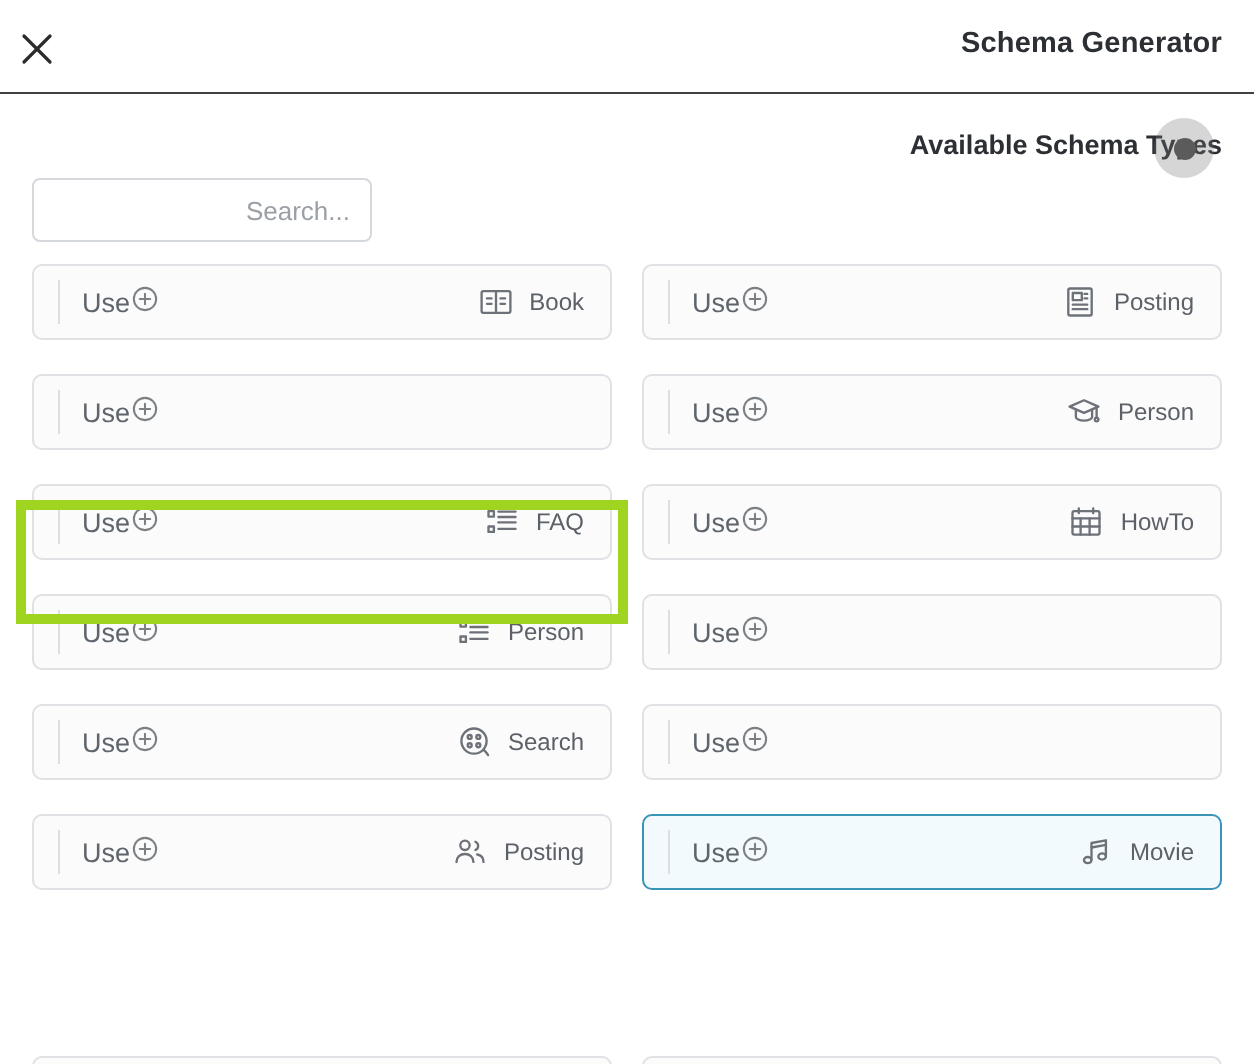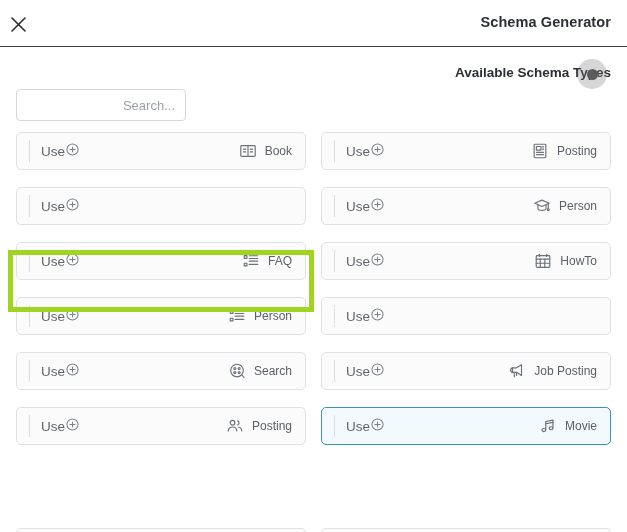--- a/index.html
+++ b/index.html
@@ -443,31 +443,20 @@
       </div>
       <div class="card">
         <div class="use">
           <span>Use</span>
           <span><svg class="plus-circle" viewBox="0 0 14 14" fill="none" stroke="#7b8085" stroke-width="1.1" stroke-linecap="round">
               <circle cx="7" cy="7" r="6"></circle>
               <line x1="7" y1="4.2" x2="7" y2="9.8"></line>
               <line x1="4.2" y1="7" x2="9.8" y2="7"></line>
             </svg></span>
         </div>
-        <div class="type">
-          <span style="display: flex;">
-            <svg class="ticon" viewBox="0 0 20 20" fill="none" stroke="currentColor" stroke-width="1.3" stroke-linecap="round" stroke-linejoin="round">
-              <path d="M5 6.5h4.5L15 3v12l-5.5-3.5H5z"></path>
-              <path d="M5 6.5C3.6 6.5 3 7.4 3 9s.6 2.5 2 2.5"></path>
-              <path d="M7 11.5v5"></path>
-              <path d="M9.5 11.5v3.5"></path>
-            </svg>
-          </span>
-          <span class="tname">Job Posting</span>
-        </div>
       </div>
       <div class="card">
         <div class="use">
           <span>Use</span>
           <span><svg class="plus-circle" viewBox="0 0 14 14" fill="none" stroke="#7b8085" stroke-width="1.1" stroke-linecap="round">
               <circle cx="7" cy="7" r="6"></circle>
               <line x1="7" y1="4.2" x2="7" y2="9.8"></line>
               <line x1="4.2" y1="7" x2="9.8" y2="7"></line>
             </svg></span>
         </div>

